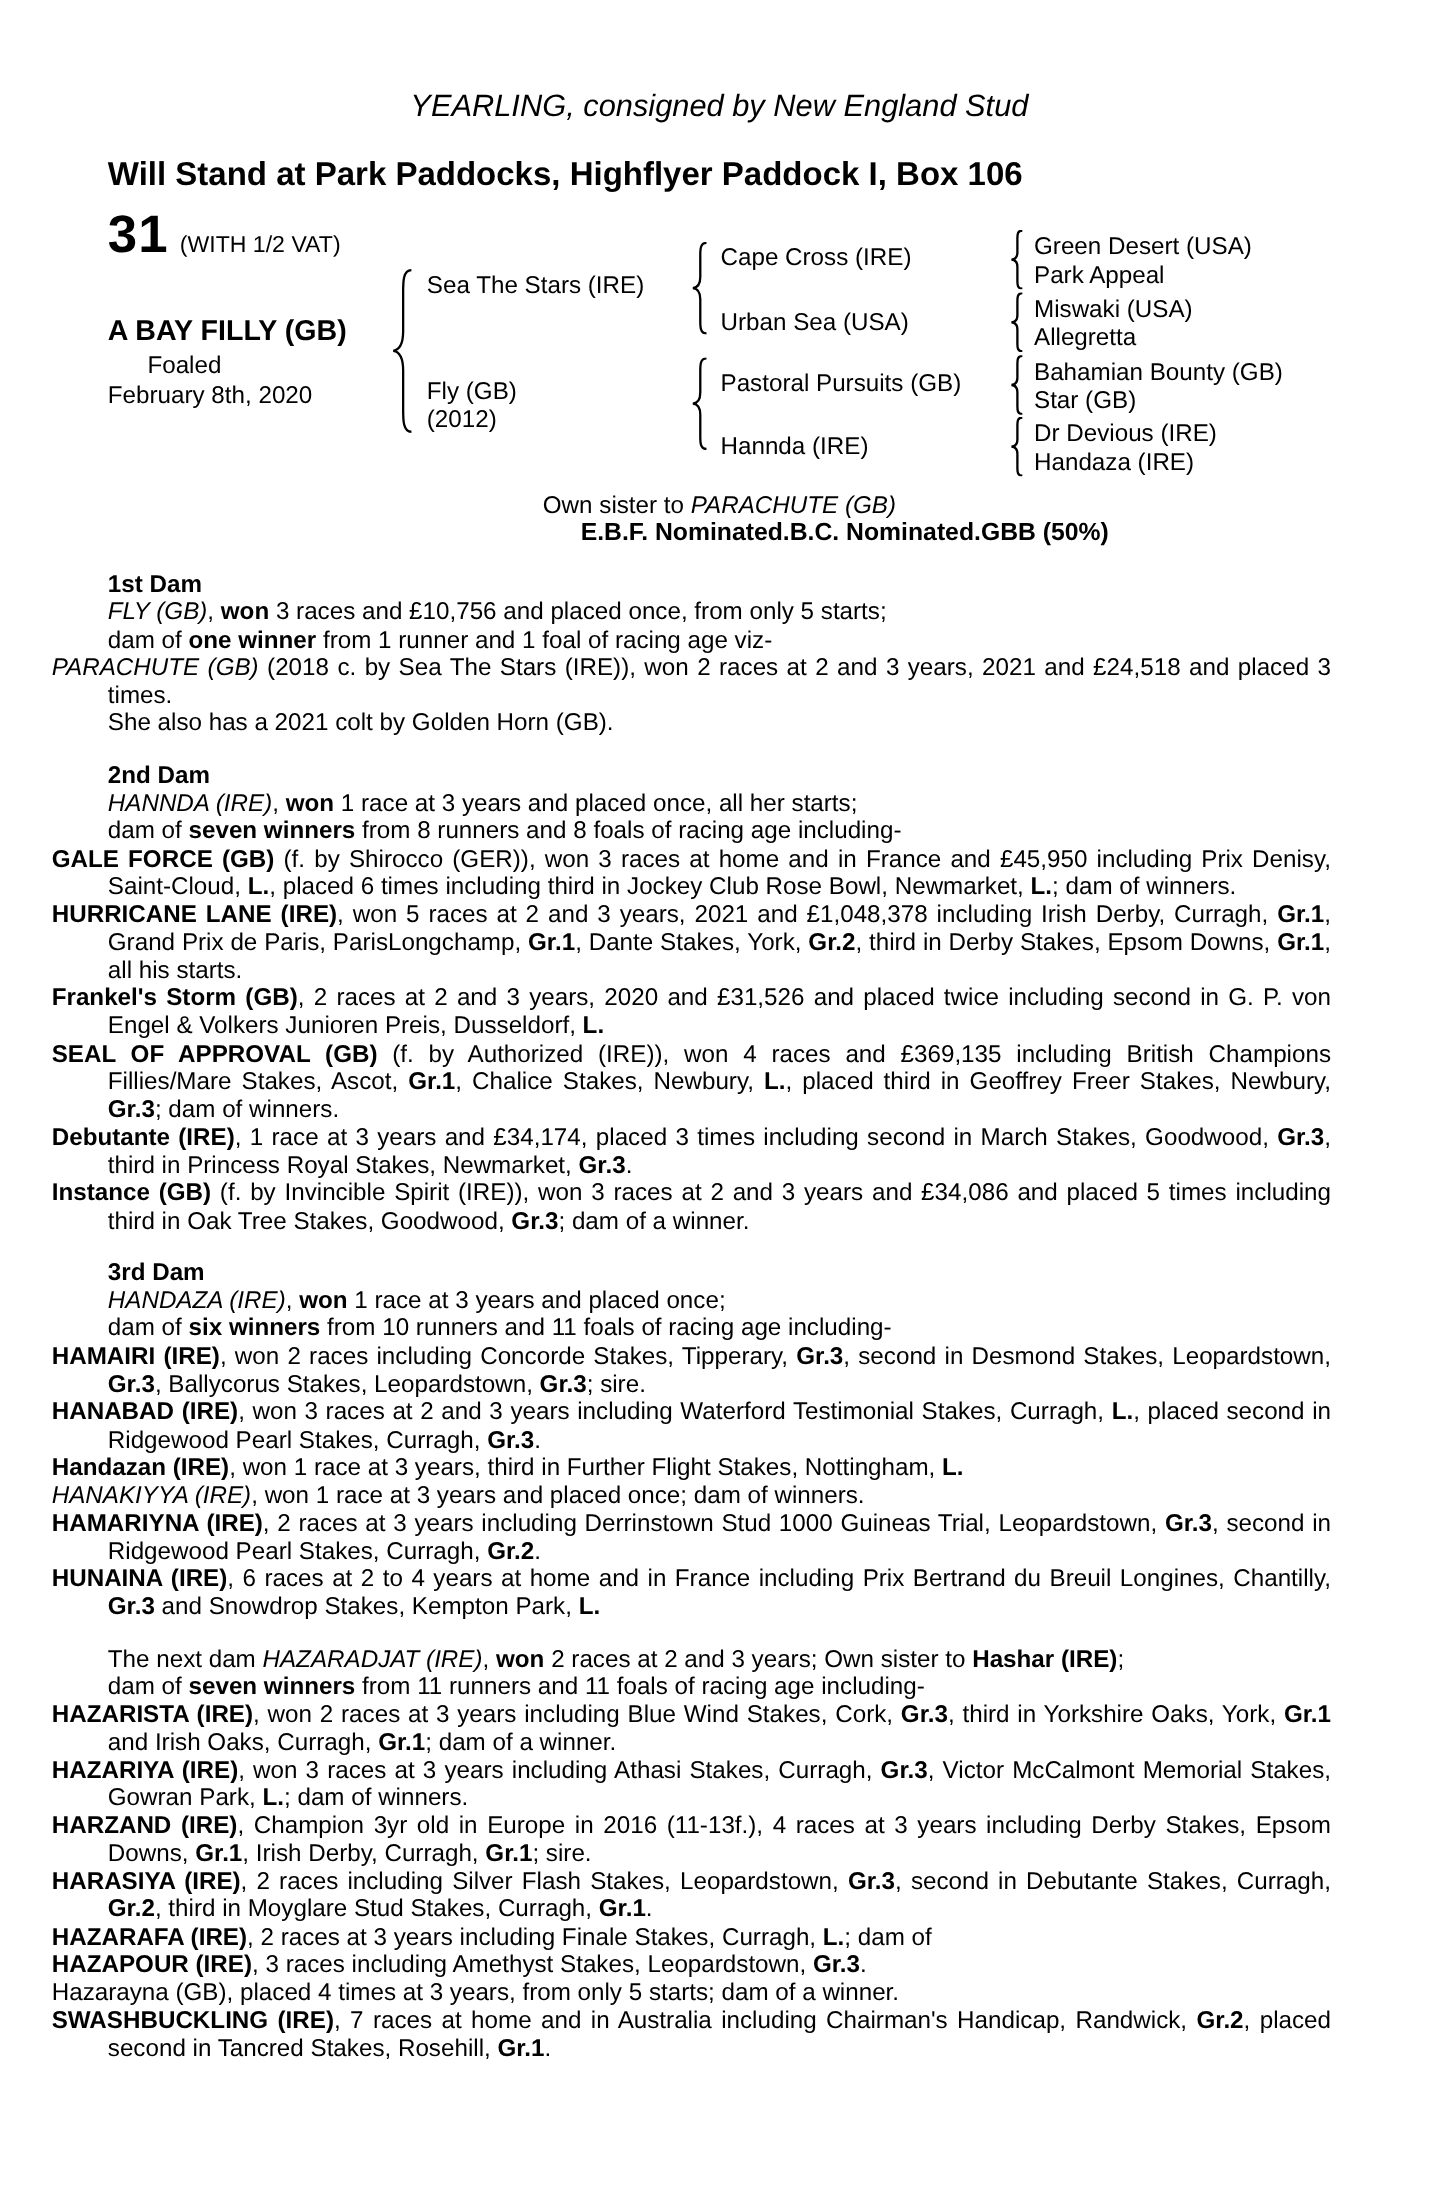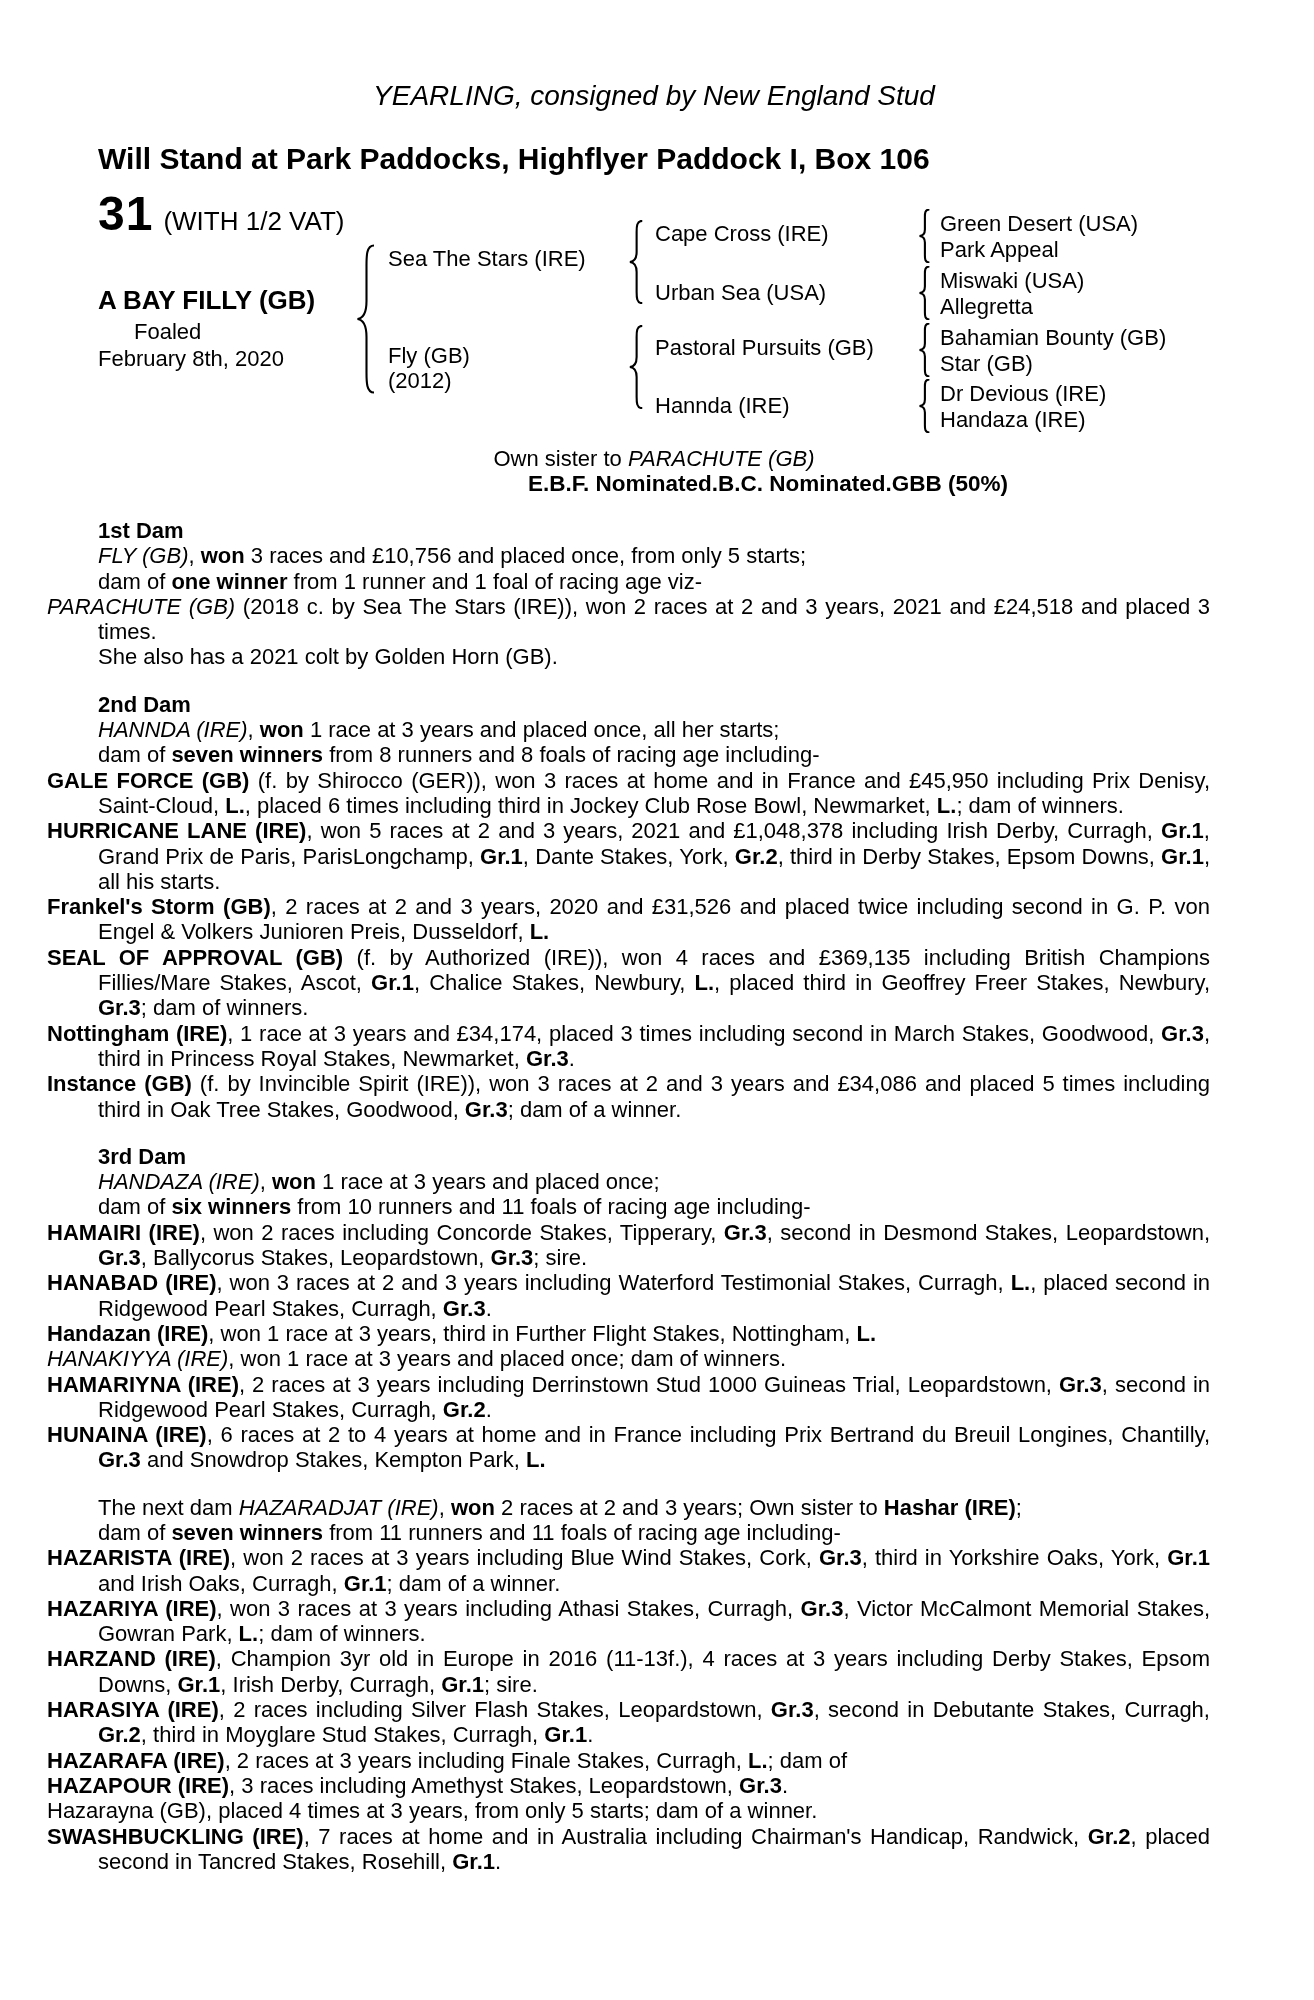--- a/index.html
+++ b/index.html
@@ -11,21 +11,21 @@
   .content{margin-left:98px;margin-right:104px;}
   .title{
     text-align:center;font-style:italic;font-size:28px;line-height:32px;
     margin-top:80px;
   }
   .stand{font-weight:bold;font-size:30px;line-height:30px;margin-top:32px;}
   
   .ped{position:relative;height:242px;margin-top:28px;font-size:22px;}
   .abs{position:absolute;line-height:24px;white-space:nowrap;}
   .lotnum{font-size:48px;font-weight:bold;letter-spacing:1px;}
-  .vat{font-size:26px;margin-left:10px;}
+  .vat{font-size:21px;margin-left:10px;}
   .hname{font-weight:bold;font-size:26px;}
   .gen3{line-height:26px;}
   .brace svg{display:block;}
   .b1 svg{width:20px;height:150px;}
   .b2 svg{width:15px;height:84px;}
   .b3 svg{width:12px;height:54px;}
   
   .own-sister{text-align:center;font-size:22px;line-height:25px;margin-top:2px;}
   .own-sister .i{font-style:italic;}
   .noms{
@@ -145,21 +145,21 @@
         <p class="ind0"><span>She also has a 2021 colt by Golden Horn (GB).</span></p>
       </div>
       <div class="section">
         <div class="sec-heading">2nd Dam</div>
         <p class="ind0"><span class="i">HANNDA (IRE)</span><span>, </span><span class="b">won</span><span> 1 race at 3 years and placed once, all her starts;</span></p>
         <p class="ind0"><span>dam of </span><span class="b">seven winners</span><span> from 8 runners and 8 foals of racing age including-</span></p>
         <p class="ind1"><span class="b">GALE FORCE (GB)</span><span> (f. by Shirocco (GER)), won 3 races at home and in France and £45,950 including Prix Denisy, Saint-Cloud, </span><span class="b">L.</span><span>, placed 6 times including third in Jockey Club Rose Bowl, Newmarket, </span><span class="b">L.</span><span>; dam of winners.</span></p>
         <p class="ind2"><span class="b">HURRICANE LANE (IRE)</span><span>, won 5 races at 2 and 3 years, 2021 and £1,048,378 including Irish Derby, Curragh, </span><span class="b">Gr.1</span><span>, Grand Prix de Paris, ParisLongchamp, </span><span class="b">Gr.1</span><span>, Dante Stakes, York, </span><span class="b">Gr.2</span><span>, third in Derby Stakes, Epsom Downs, </span><span class="b">Gr.1</span><span>, all his starts.</span></p>
         <p class="ind2"><span class="b">Frankel's Storm (GB)</span><span>, 2 races at 2 and 3 years, 2020 and £31,526 and placed twice including second in G. P. von Engel &amp; Volkers Junioren Preis, Dusseldorf, </span><span class="b">L.</span></p>
         <p class="ind1"><span class="b">SEAL OF APPROVAL (GB)</span><span> (f. by Authorized (IRE)), won 4 races and £369,135 including British Champions Fillies/Mare Stakes, Ascot, </span><span class="b">Gr.1</span><span>, Chalice Stakes, Newbury, </span><span class="b">L.</span><span>, placed third in Geoffrey Freer Stakes, Newbury, </span><span class="b">Gr.3</span><span>; dam of winners.</span></p>
-        <p class="ind2"><span class="b">Nottingham (IRE)</span><span>, 1 race at 3 years and £34,174, placed 3 times including second in March Stakes, Goodwood, </span><span class="b">Gr.3</span><span>, third in Princess Royal Stakes, Newmarket, </span><span class="b">Gr.3</span><span>.</span></p>
+        <p class="ind2"><span class="b">Debutante (IRE)</span><span>, 1 race at 3 years and £34,174, placed 3 times including second in March Stakes, Goodwood, </span><span class="b">Gr.3</span><span>, third in Princess Royal Stakes, Newmarket, </span><span class="b">Gr.3</span><span>.</span></p>
         <p class="ind1"><span class="b">Instance (GB)</span><span> (f. by Invincible Spirit (IRE)), won 3 races at 2 and 3 years and £34,086 and placed 5 times including third in Oak Tree Stakes, Goodwood, </span><span class="b">Gr.3</span><span>; dam of a winner.</span></p>
       </div>
       <div class="section">
         <div class="sec-heading">3rd Dam</div>
         <p class="ind0"><span class="i">HANDAZA (IRE)</span><span>, </span><span class="b">won</span><span> 1 race at 3 years and placed once;</span></p>
         <p class="ind0"><span>dam of </span><span class="b">six winners</span><span> from 10 runners and 11 foals of racing age including-</span></p>
         <p class="ind1"><span class="b">HAMAIRI (IRE)</span><span>, won 2 races including Concorde Stakes, Tipperary, </span><span class="b">Gr.3</span><span>, second in Desmond Stakes, Leopardstown, </span><span class="b">Gr.3</span><span>, Ballycorus Stakes, Leopardstown, </span><span class="b">Gr.3</span><span>; sire.</span></p>
         <p class="ind1"><span class="b">HANABAD (IRE)</span><span>, won 3 races at 2 and 3 years including Waterford Testimonial Stakes, Curragh, </span><span class="b">L.</span><span>, placed second in Ridgewood Pearl Stakes, Curragh, </span><span class="b">Gr.3</span><span>.</span></p>
         <p class="ind1"><span class="b">Handazan (IRE)</span><span>, won 1 race at 3 years, third in Further Flight Stakes, Nottingham, </span><span class="b">L.</span></p>
         <p class="ind1"><span class="i">HANAKIYYA (IRE)</span><span>, won 1 race at 3 years and placed once; dam of winners.</span></p>

